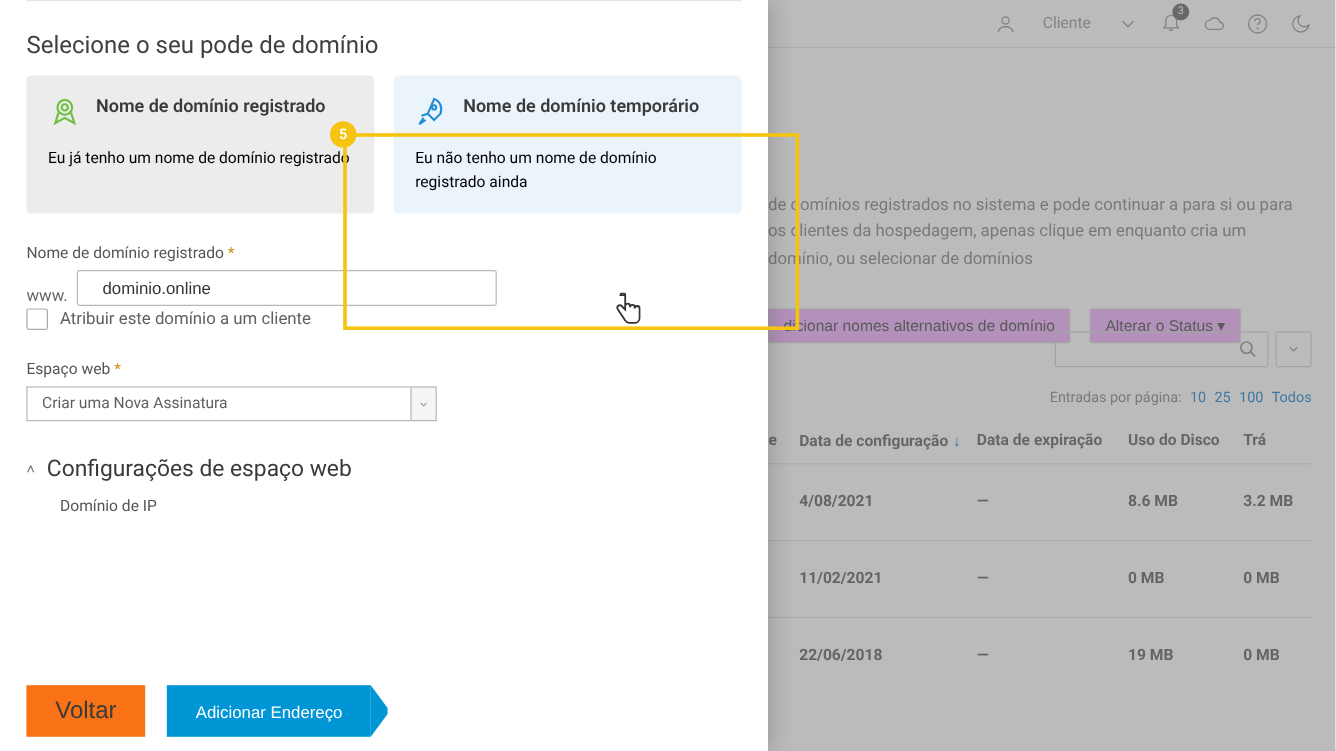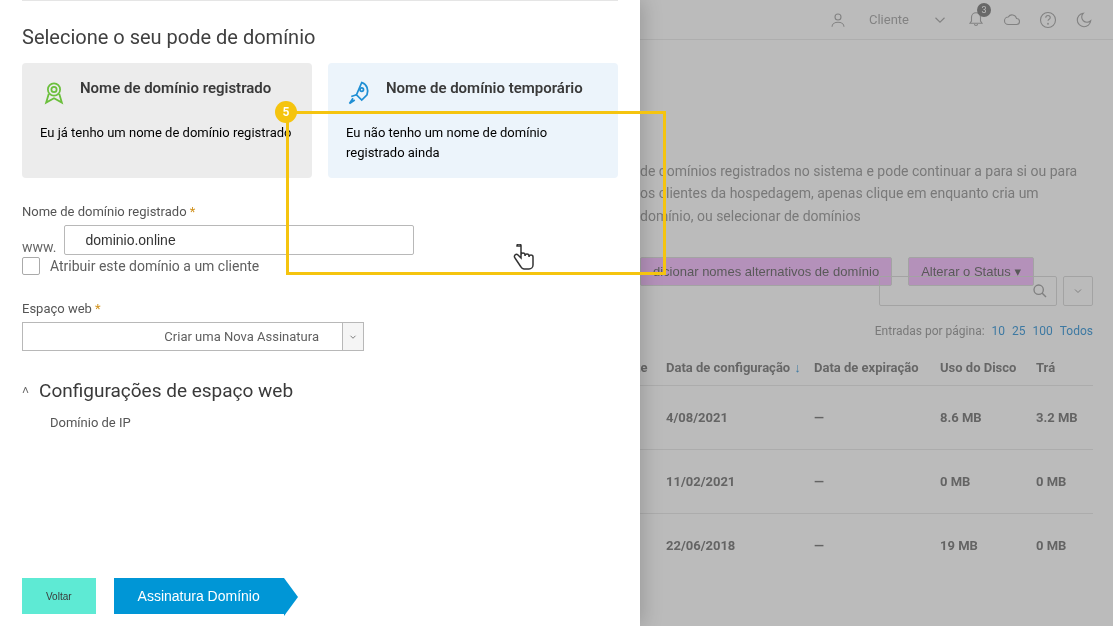--- a/index.html
+++ b/index.html
@@ -55,32 +55,32 @@
 .field label { font-size: 13px; color: #555; display: block; margin-bottom: 6px; }
 .req { color: #d0901a; }
 .domain-row { display: flex; align-items: flex-end; gap: 8px; }
 .domain-row .prefix { font-size: 14px; color: #666; }
 .text-input { border: 1px solid #b8b8b8; border-radius: 2px; padding: 6px 20px; font-size: 14px; width: 350px; color: #333; }
 
 .chk-row { margin-top: 2px; display: flex; align-items: center; gap: 10px; }
 .chk { width: 18px; height: 18px; border: 1px solid #aaa; border-radius: 2px; background: #fff; }
 
 .select { display: flex; margin-top: 6px; }
-.select .sel-body { border: 1px solid #b8b8b8; border-right: none; padding: 6px 23px; font-size: 13px; width: 320px; background: #fff; text-align: right; }
+.select .sel-body { border: 1px solid #b8b8b8; border-right: none; padding: 6px 12px; font-size: 13px; width: 320px; background: #fff; }
 .select .sel-caret { width: 22px; border: 1px solid #b8b8b8; background: #f5f5f5; display: flex; align-items: center; justify-content: center; }
 
 .section-toggle { margin-top: 28px; display: flex; align-items: center; gap: 10px; }
 .section-toggle .chev { color: #666; font-size: 12px; }
 .section-toggle h3 { font-size: 19px; font-weight: 400; color: #3a3a3a; }
 
 .sub { margin-top: 12px; padding-left: 28px; }
 .sub label { font-size: 13px; color: #555; }
 
 .mfoot { border-top: 0; padding: 14px 22px 12px; display: flex; gap: 0; align-items: stretch; }
-.btn-back { background: #5eead4; color: #3a3a3a; padding: 10px 24px; font-size: 10px; cursor: pointer; border: none; }
+.btn-back { background: #f97316; color: #3a3a3a; padding: 10px 24px; font-size: 20px; cursor: pointer; border: none; }
 .btn-primary { background: #0096d6; color: #fff; padding: 10px 24px; font-size: 14px; cursor: pointer; border: none; position: relative; margin-left: 18px; }
 .btn-primary::after { content: ""; position: absolute; right: -14px; top: 0; bottom: 0; width: 0; border-top: 19px solid transparent; border-bottom: 19px solid transparent; border-left: 14px solid #0096d6; }
 
 
 .highlight-box { position: absolute; border: 3px solid #f5c40f; pointer-events: none; }
 .highlight-badge { position: absolute; width: 22px; height: 22px; border-radius: 50%; background: #f5c40f; color: #fff; font-size: 12px; font-weight: 600; display: flex; align-items: center; justify-content: center; }
 
 
 .hand { position: absolute; pointer-events: none; }
 .hand svg { width: 24px; height: 28px; }
@@ -255,21 +255,21 @@
       <span class="chev">˄</span>
       <h3>Configurações de espaço web</h3>
     </div>
     <div class="sub">
       <label>Domínio de IP</label>
     </div>
   </div>
 
   <div class="mfoot">
     <button class="btn-back">Voltar</button>
-    <button class="btn-primary">Assinatura Domínio</button>
+    <button class="btn-primary">Adicionar Endereço</button>
   </div>
 </div>
 
 <div class="highlight-box" style="left:286px; top:111px; width:380px; height:164px;"></div>
 <div class="highlight-badge" style="left:275px; top:101px;">
   <span>5</span>
 </div>
 <div class="hand" style="left:510px; top:244px;">
   <svg viewBox="0 0 24 28" fill="#fff" stroke="#333" stroke-width="1.5">
     <path d="M9 2v12l-3-3a2 2 0 00-3 3l6 9a4 4 0 003 2h5a4 4 0 004-4v-8a2 2 0 00-4 0v-1a2 2 0 00-4 0v-1a2 2 0 00-4 0V2a2 2 0 00-4 0z" transform="translate(2,0)"></path>

